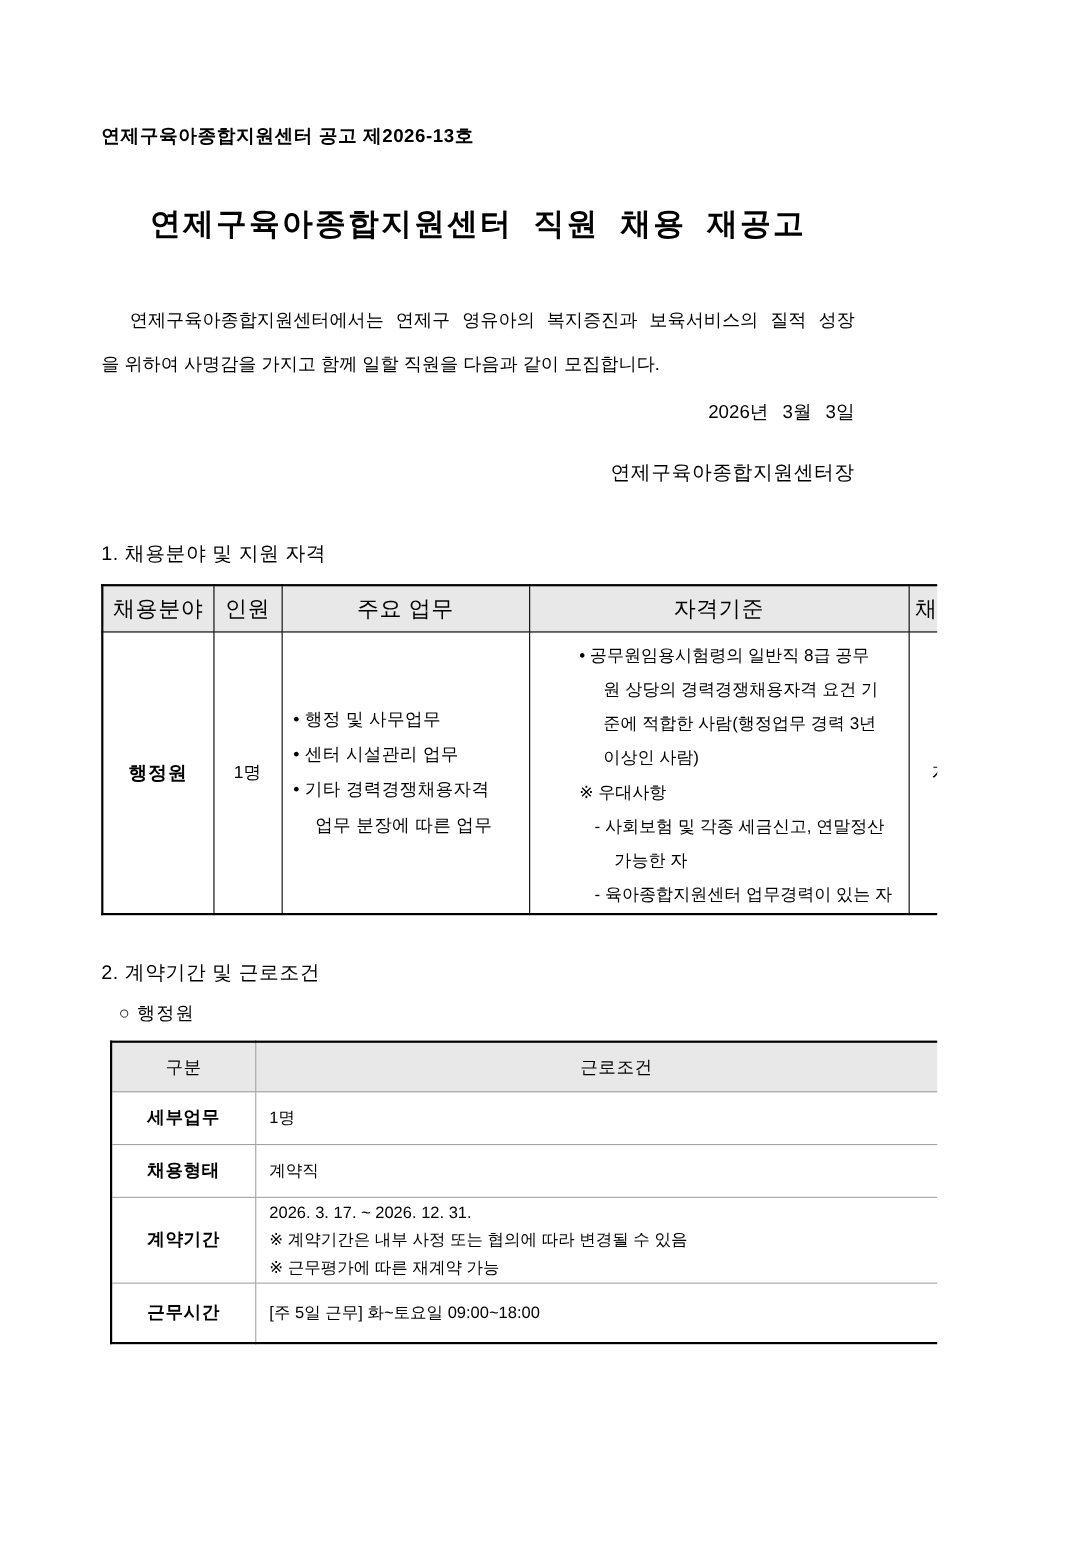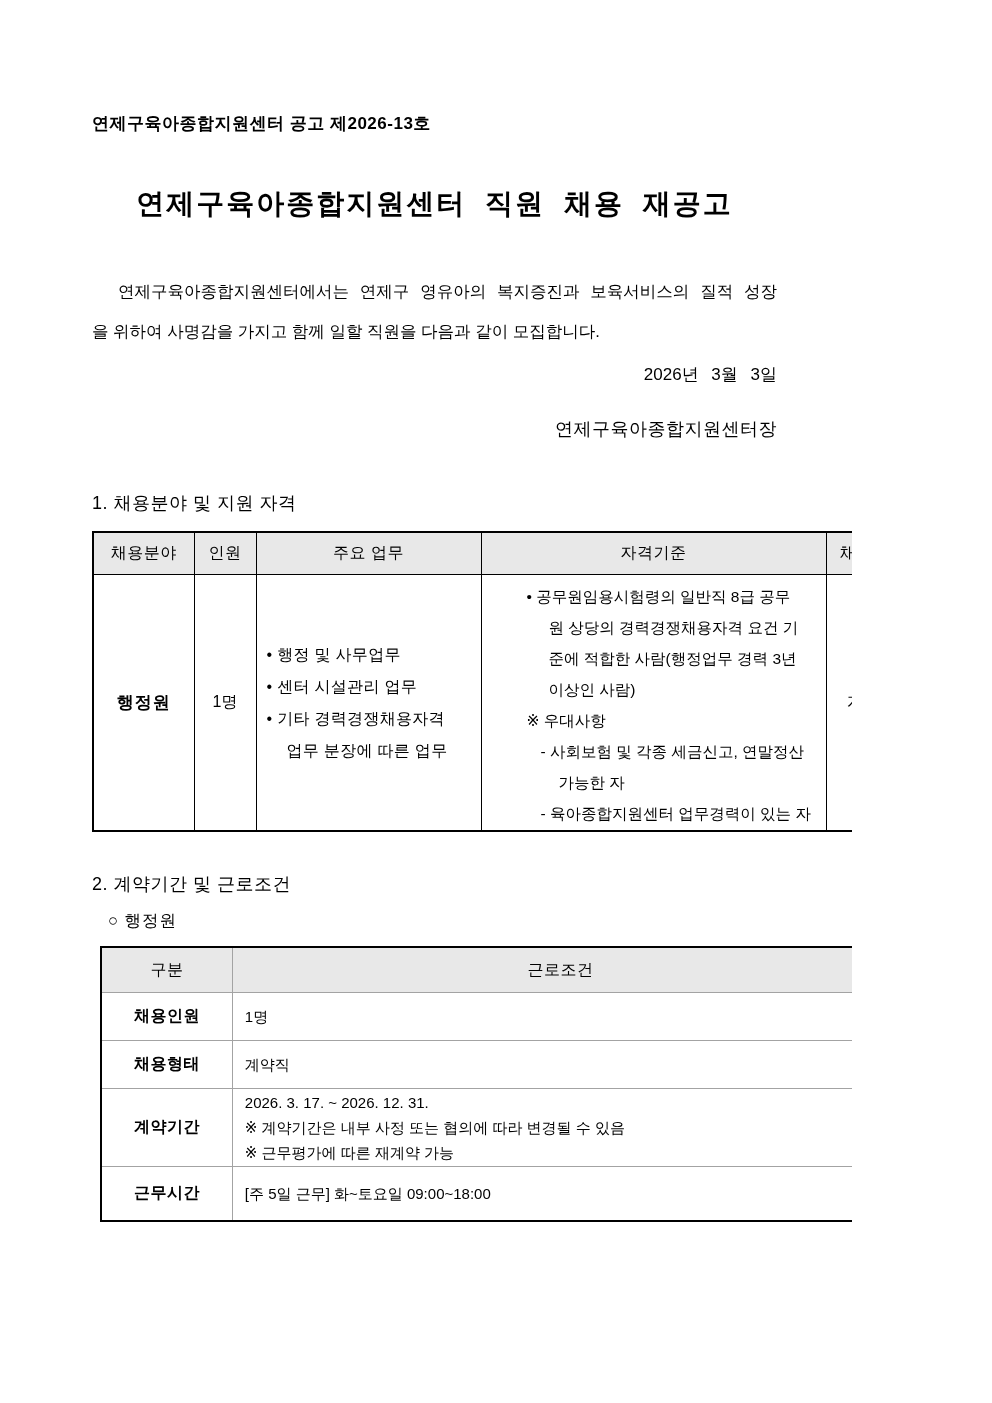--- a/index.html
+++ b/index.html
@@ -19,21 +19,21 @@
   .issue-date { margin-top:12px; text-align:right; font-size:17px; word-spacing:8px; }
   .issuer     { margin-top:31px; text-align:right; font-size:18px; letter-spacing:0.5px; }
   .sec-heading { font-size:18px; letter-spacing:0.5px; }
   .sec1-heading { margin-top:50px; }
   .sec2-heading { margin-top:40px; }
   .sub-heading { margin-top:14px; padding-left:16px; font-size:16.5px; letter-spacing:1px; }
 
   table { border-collapse:collapse; table-layout:fixed; }
   .t1 { margin-top:16px; width:827px; border:2px solid #000; }
   .t1 th, .t1 td { border:1px solid #000; }
-  .t1 th { background:#e8e8e8; font-weight:normal; font-size:16px; height:39px;
+  .t1 th { background:#e8e8e8; font-weight:normal; font-size:20px; height:39px;
            letter-spacing:0.5px; }
   .t1 .row-body { height:250px; }
   .cell-field { text-align:center; font-weight:bold; font-size:17px; letter-spacing:1px; }
   .cell-count { text-align:center; font-size:16px; }
   .cell-duties { vertical-align:middle; font-size:16px; }
   .duty-line { line-height:32px; padding-left:9px; letter-spacing:0.3px; }
   .duty-cont { padding-left:29px; }
   .cell-quals { vertical-align:top; font-size:15.5px; padding-top:6px;padding-left:40px; }
   .q-line { line-height:31px; white-space:nowrap; overflow:hidden; }
   .qi0 { padding-left:5px; }
@@ -126,21 +126,21 @@
     <colgroup>
       <col style="width:131px">
       <col style="width:655px">
     </colgroup>
     <tbody>
         <tr>
       <th>구분</th>
       <th>근로조건</th>
     </tr>
     <tr class="r-std">
-      <td class="lbl">채용인원</td>
+      <td class="lbl">세부업무</td>
       <td class="val">
         <div class="val-line">1명</div>
       </td>
     </tr>
     <tr class="r-std">
       <td class="lbl">채용형태</td>
       <td class="val">
         <div class="val-line">계약직</div>
       </td>
     </tr>

